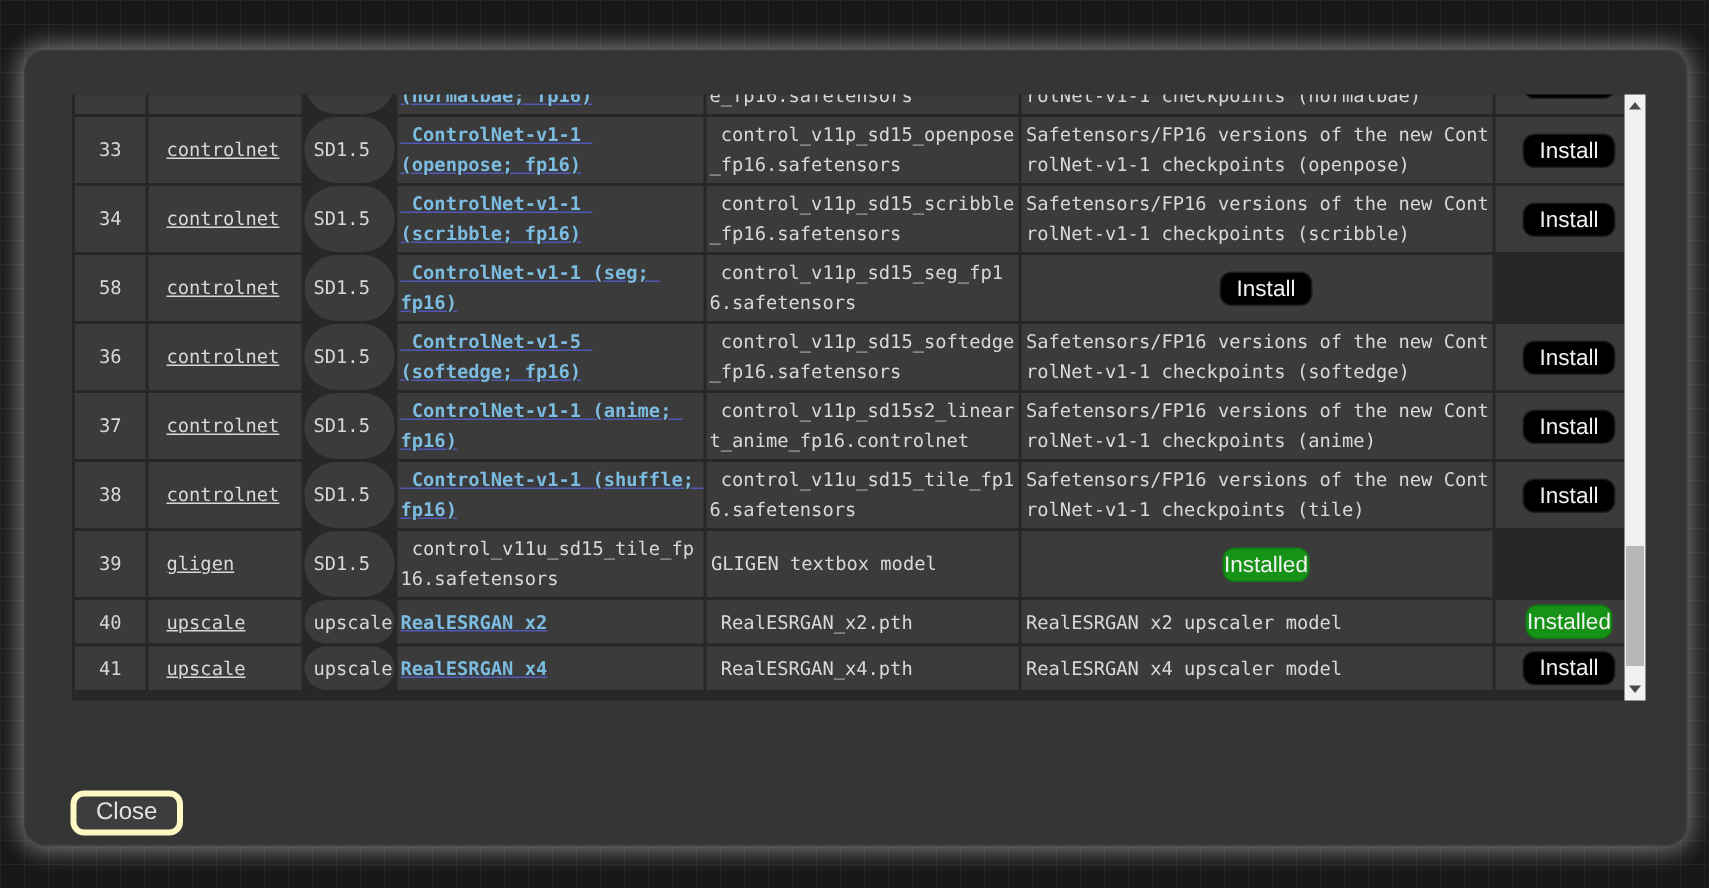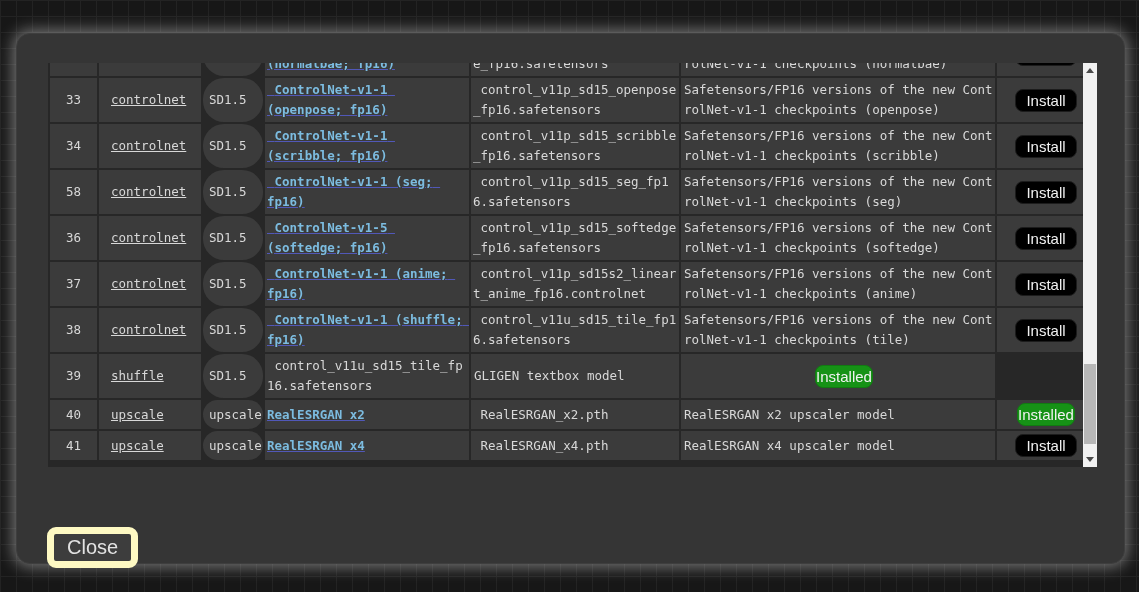--- a/index.html
+++ b/index.html
@@ -68,22 +68,22 @@
   .tri-down {
     width:0; height:0; border-left:4px solid transparent;
     border-right:4px solid transparent; border-top:5px solid #4a4a4a;
   }
   .sb-thumb {
     position:absolute; left:1px; top:301px; width:12px; height:80px;
     background:#b7b7b7; cursor:pointer;
   }
   .close-btn {
     position:absolute; left:30px; top:493px;
-    font-family:"Liberation Sans", sans-serif; font-size:20px;
-    color:#e2e2e2; background:#3d3d3d; border:7px solid #fef9c3;
+    font-family:"Liberation Sans", sans-serif; font-size:16px;
+    color:#e2e2e2; background:#3d3d3d; border:4px solid #fef9c3;
     border-radius:9px; padding:2px 13px; cursor:pointer;
   }
 </style>
 </head>
 <body>
 
 <div class="dialog">
 
   <div class="table-viewport">
     <div class="models-table">
@@ -127,21 +127,20 @@
           </div>
         </div>
         <div class="row">
           <div class="cell c-id">58</div>
           <div class="cell c-type">controlnet</div>
           <div class="cell c-base">SD1.5</div>
           <div class="cell c-name">
             <a> ControlNet-v1-1 (seg; fp16)</a>
           </div>
           <div class="cell c-file"> control_v11p_sd15_seg_fp16.safetensors</div>
-          <div class="cell c-desc">Safetensors/FP16 versions of the new ControlNet-v1-1 checkpoints (seg)</div>
           <div class="cell c-action">
             <button class="btn-action">Install</button>
           </div>
         </div>
         <div class="row">
           <div class="cell c-id">36</div>
           <div class="cell c-type">controlnet</div>
           <div class="cell c-base">SD1.5</div>
           <div class="cell c-name">
             <a> ControlNet-v1-5 (softedge; fp16)</a>
@@ -173,21 +172,21 @@
             <a> ControlNet-v1-1 (shuffle; fp16)</a>
           </div>
           <div class="cell c-file"> control_v11u_sd15_tile_fp16.safetensors</div>
           <div class="cell c-desc">Safetensors/FP16 versions of the new ControlNet-v1-1 checkpoints (tile)</div>
           <div class="cell c-action">
             <button class="btn-action">Install</button>
           </div>
         </div>
         <div class="row">
           <div class="cell c-id">39</div>
-          <div class="cell c-type">shuffle</div>
+          <div class="cell c-type">gligen</div>
           <div class="cell c-base">SD1.5</div>
           <div class="cell c-file"> control_v11u_sd15_tile_fp16.safetensors</div>
           <div class="cell c-desc">GLIGEN textbox model</div>
           <div class="cell c-action">
             <button class="btn-action installed">Installed</button>
           </div>
         </div>
         <div class="row">
           <div class="cell c-id">40</div>
           <div class="cell c-type">upscale</div>

